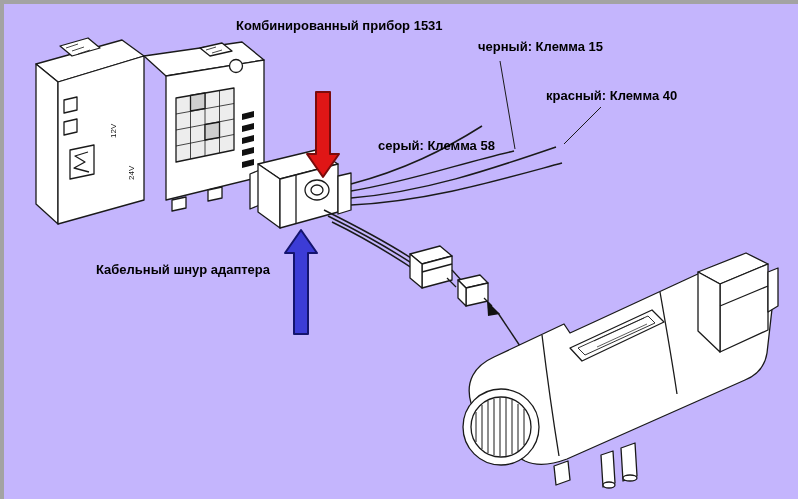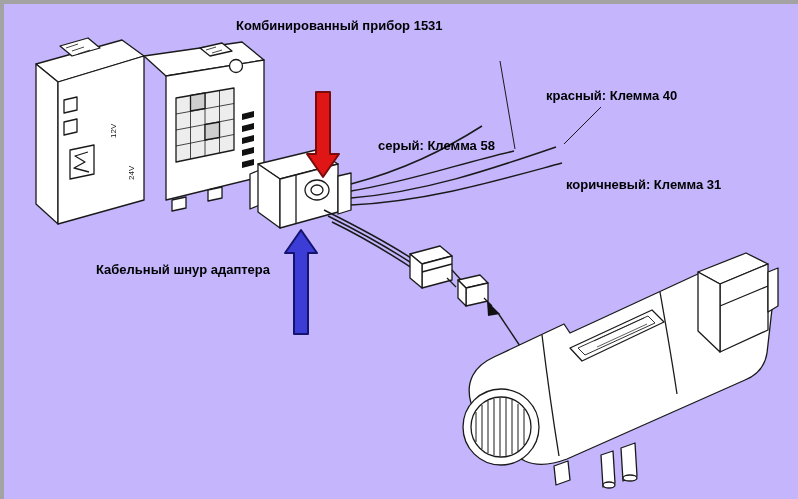--- a/index.html
+++ b/index.html
@@ -165,18 +165,18 @@
       <polygon points="617,444 631,439 633,472 619,477"></polygon>
       <ellipse cx="626" cy="474" rx="7" ry="3"></ellipse>
       <polygon points="550,462 564,457 566,476 552,481"></polygon>
     </g>
 
     <polygon fill="#e01616" points="312,88 326,88 326,150 335,150 319,173 303,150 312,150" stroke="#7a0b0b" stroke-width="2" stroke-linejoin="round"></polygon>
     <polygon fill="#3c3cd6" points="297,226 313,249 304,249 304,330 290,330 290,249 281,249" stroke="#14146e" stroke-width="2" stroke-linejoin="round"></polygon>
   </svg>
 
   <div class="lbl lbl-instrument">Комбинированный прибор 1531</div>
+  <div class="lbl lbl-black">черный: Клемма 15</div>
   <div class="lbl lbl-gray">серый: Клемма 58</div>
   <div class="lbl lbl-red">красный: Клемма 40</div>
-  <div class="lbl lbl-brown">коричневый: Клемма 31</div>
   <div class="lbl lbl-adapter">Кабельный шнур адаптера</div>
 
 </div>
 
 </body></html>

